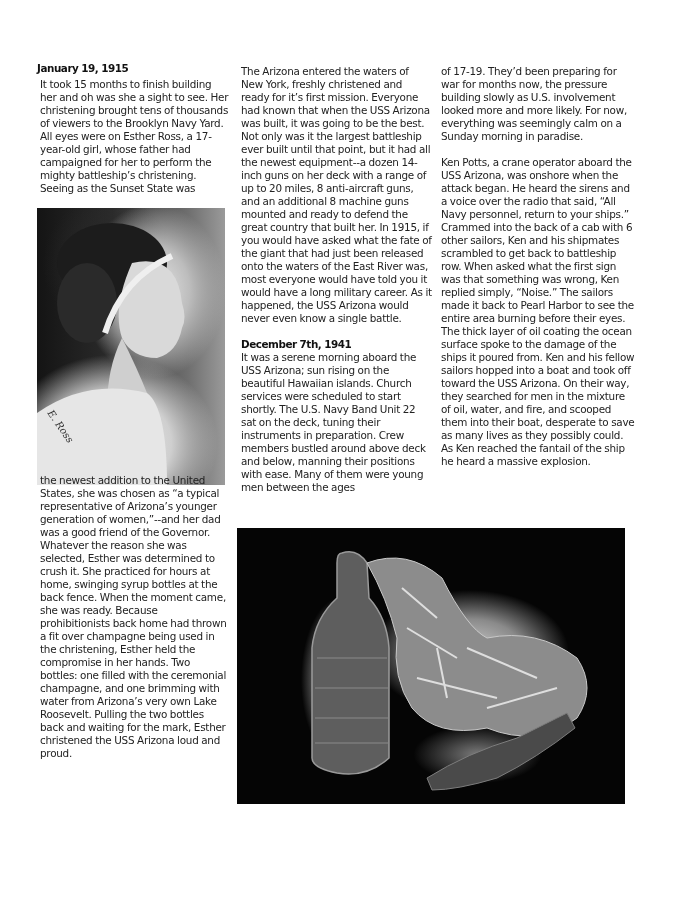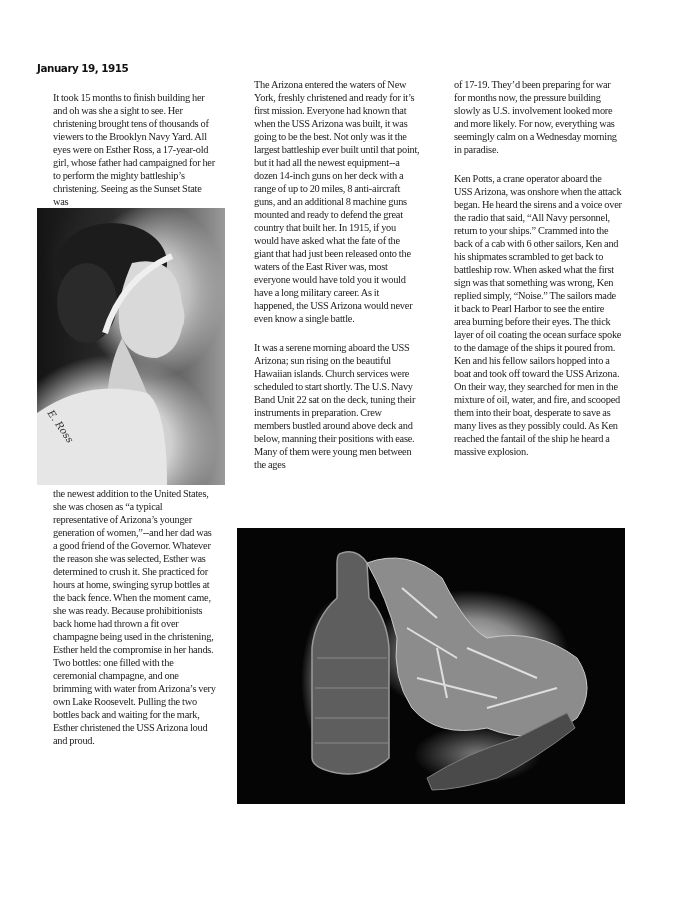--- a/index.html
+++ b/index.html
@@ -17,22 +17,21 @@
   }
   .col {
     position: absolute;
     font-size: 10.4px;
     line-height: 13px;
     letter-spacing: -0.25px;
     word-spacing: -0.3px;
     color: #222222;
   }
   .col p {
-    margin: 16px;
-    font-family: Liberation Serif, serif;
+    margin: 3px;
   }
   .col p + p {
     margin-top: 13px;
   }
   .heading {
     font-weight: bold;
     display: block;
     letter-spacing: -0.45px;
     color: #111111;
   }
@@ -101,26 +100,27 @@
   </svg>
 </div>
 
 <div id="col1-bottom" class="col">
   <p>the newest addition to the United States, she was chosen as “a typical representative of Arizona’s younger generation of women,”--and her dad was a good friend of the Governor. Whatever the reason she was selected, Esther was determined to crush it. She practiced for hours at home, swinging syrup bottles at the back fence. When the moment came, she was ready. Because prohibitionists back home had thrown a fit over champagne being used in the christening, Esther held the compromise in her hands. Two bottles: one filled with the ceremonial champagne, and one brimming with water from Arizona’s very own Lake Roosevelt. Pulling the two bottles back and waiting for the mark, Esther christened the USS Arizona loud and proud.</p>
 </div>
 
 <div id="col2" class="col">
   <p>The Arizona entered the waters of New York, freshly christened and ready for it’s first mission. Everyone had known that when the USS Arizona was built, it was going to be the best. Not only was it the largest battleship ever built until that point, but it had all the newest equipment--a dozen 14-inch guns on her deck with a range of up to 20 miles, 8 anti-aircraft guns, and an additional 8 machine guns mounted and ready to defend the great country that built her. In 1915, if you would have asked what the fate of the giant that had just been released onto the waters of the East River was, most everyone would have told you it would have a long military career. As it happened, the USS Arizona would never even know a single battle.</p>
   <p style="margin-top:13px">
+    <span class="heading">December 7th, 1941</span>
     <span>It was a serene morning aboard the USS Arizona; sun rising on the beautiful Hawaiian islands. Church services were scheduled to start shortly. The U.S. Navy Band Unit 22 sat on the deck, tuning their instruments in preparation. Crew members bustled around above deck and below, manning their positions with ease. Many of them were young men between the ages</span>
   </p>
 </div>
 
 <div id="col3" class="col">
-  <p>of 17-19. They’d been preparing for war for months now, the pressure building slowly as U.S. involvement looked more and more likely. For now, everything was seemingly calm on a Wednesday morning in paradise.</p>
+  <p>of 17-19. They’d been preparing for war for months now, the pressure building slowly as U.S. involvement looked more and more likely. For now, everything was seemingly calm on a Sunday morning in paradise.</p>
   <p>Ken Potts, a crane operator aboard the USS Arizona, was onshore when the attack began. He heard the sirens and a voice over the radio that said, “All Navy personnel, return to your ships.” Crammed into the back of a cab with 6 other sailors, Ken and his shipmates scrambled to get back to battleship row. When asked what the first sign was that something was wrong, Ken replied simply, “Noise.” The sailors made it back to Pearl Harbor to see the entire area burning before their eyes. The thick layer of oil coating the ocean surface spoke to the damage of the ships it poured from. Ken and his fellow sailors hopped into a boat and took off toward the USS Arizona. On their way, they searched for men in the mixture of oil, water, and fire, and scooped them into their boat, desperate to save as many lives as they possibly could. As Ken reached the fantail of the ship he heard a massive explosion.</p>
 </div>
 
 <div id="bottles-photo" class="photo" title="Black and white photo of two christening bottles wrapped in ribbons">
   <svg class="caption-svg" width="388" height="276" viewBox="0 0 388 276">
 
     <path d="M105 25 Q120 20 130 35 L132 70 Q150 90 152 120 L152 230 Q130 250 100 245 Q75 240 75 230 L75 120 Q78 90 100 70 L100 35 Q100 25 105 25 Z" fill="#5e5e5e" stroke="#9a9a9a" stroke-width="1.5"></path>
     <path d="M80 130 L150 130 M78 160 L152 160 M78 190 L152 190 M78 215 L152 215" stroke="#8a8a8a" stroke-width="1"></path>
 
     <path d="M130 35 Q170 20 205 50 Q230 100 250 110 Q300 100 340 130 Q360 160 340 190 Q300 220 250 200 Q200 210 175 180 Q155 150 160 110 Q150 70 130 35 Z" fill="#8c8c8c" stroke="#c8c8c8" stroke-width="1"></path>

